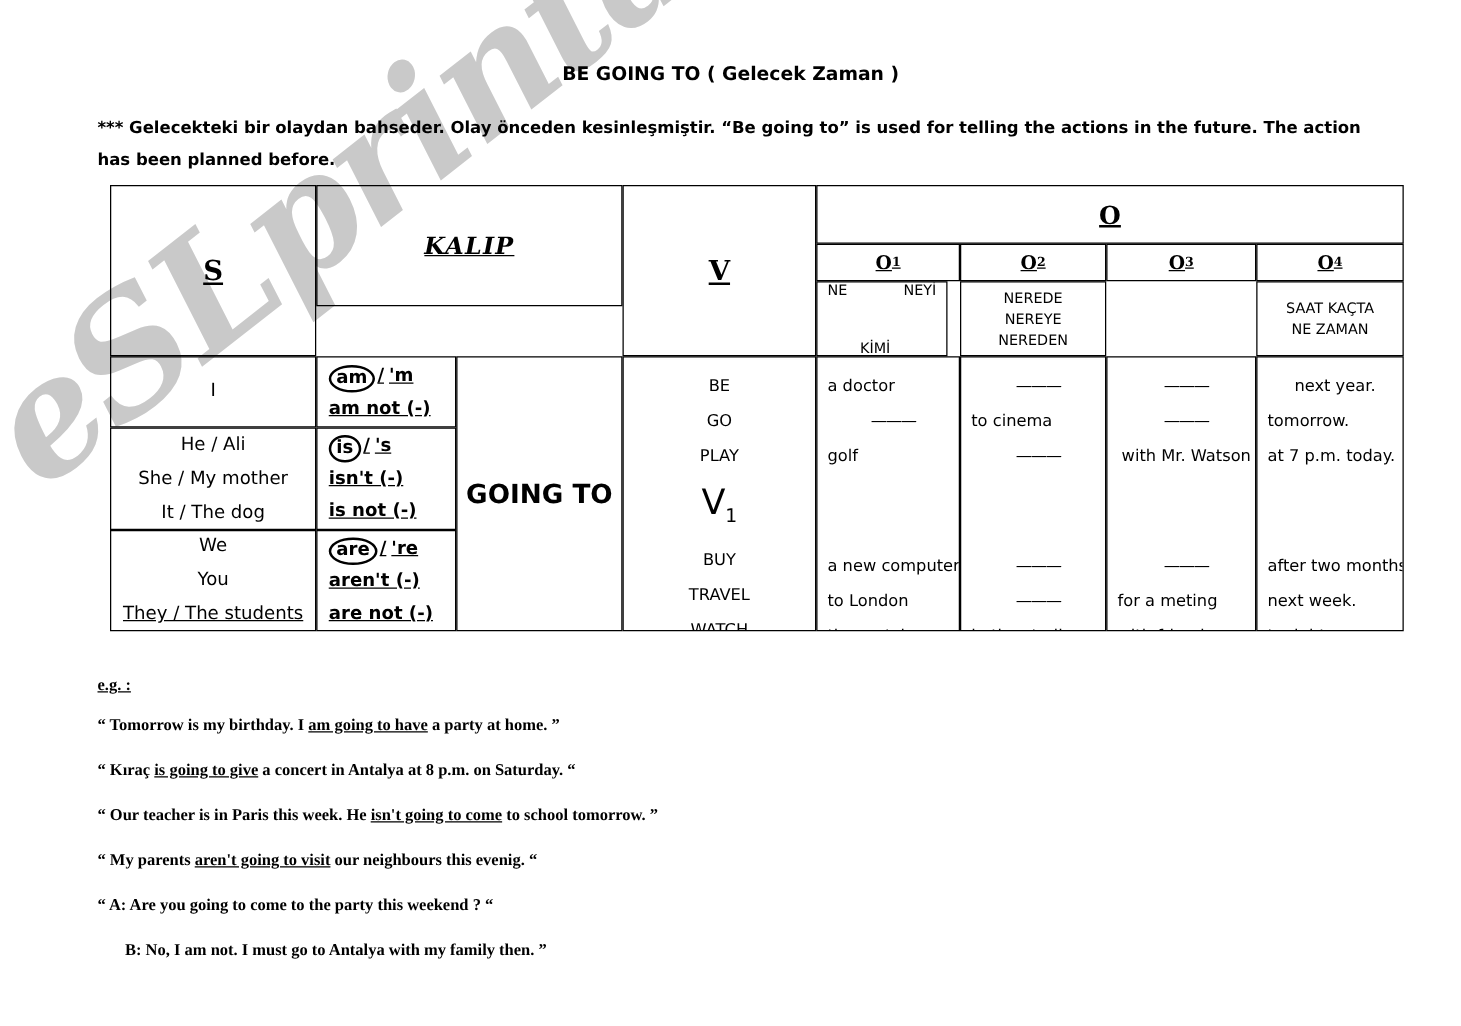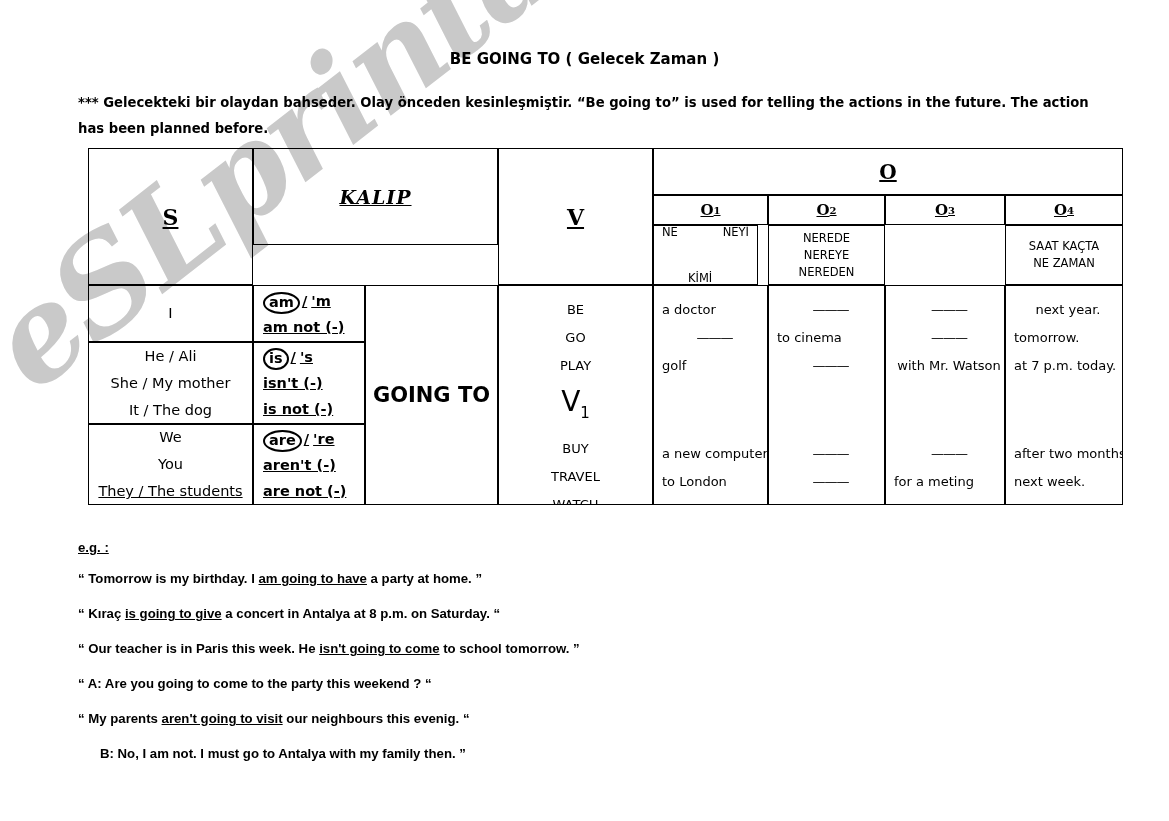--- a/index.html
+++ b/index.html
@@ -198,21 +198,21 @@
   .oleft { padding-left: 8px; }
   .ocenter { text-align: center; }
   .dash { letter-spacing: -1px; }
 
   
   #examples {
     position: absolute;
     left: 78px;
     top: 540px;
     width: 1020px;
-    font-family: Liberation Sans, sans-serif;
+    font-family: Liberation Serif, serif;
     font-weight: bold;
     font-size: 13.2px;
   }
   #examples .eg-label {
     text-decoration: underline;
     margin-bottom: 16px;
   }
   #examples .ex {
     margin-bottom: 20px;
     white-space: nowrap;
@@ -376,21 +376,21 @@
   <div class="ex">
     <span>“ Tomorrow is my birthday. I </span><u>am going to have</u><span> a party at home. ”</span>
   </div>
   <div class="ex">
     <span>“ Kıraç </span><u>is going to give</u><span> a concert in Antalya at 8 p.m. on Saturday. “</span>
   </div>
   <div class="ex">
     <span>“ Our teacher is in Paris this week. He </span><u>isn't going to come</u><span> to school tomorrow. ”</span>
   </div>
   <div class="ex">
+    <span>“ My parents </span><u>aren't going to visit</u><span> our neighbours this evenig. “</span>
+  </div>
+  <div class="ex">
     <span>“ A: Are you going to come to the party this weekend ? “</span>
-  </div>
-  <div class="ex">
-    <span>“ My parents </span><u>aren't going to visit</u><span> our neighbours this evenig. “</span>
   </div>
   <div class="ex indent">
     <span>B: No, I am not. I must go to Antalya with my family then. ”</span>
   </div>
 </div>
 
 </body></html>

